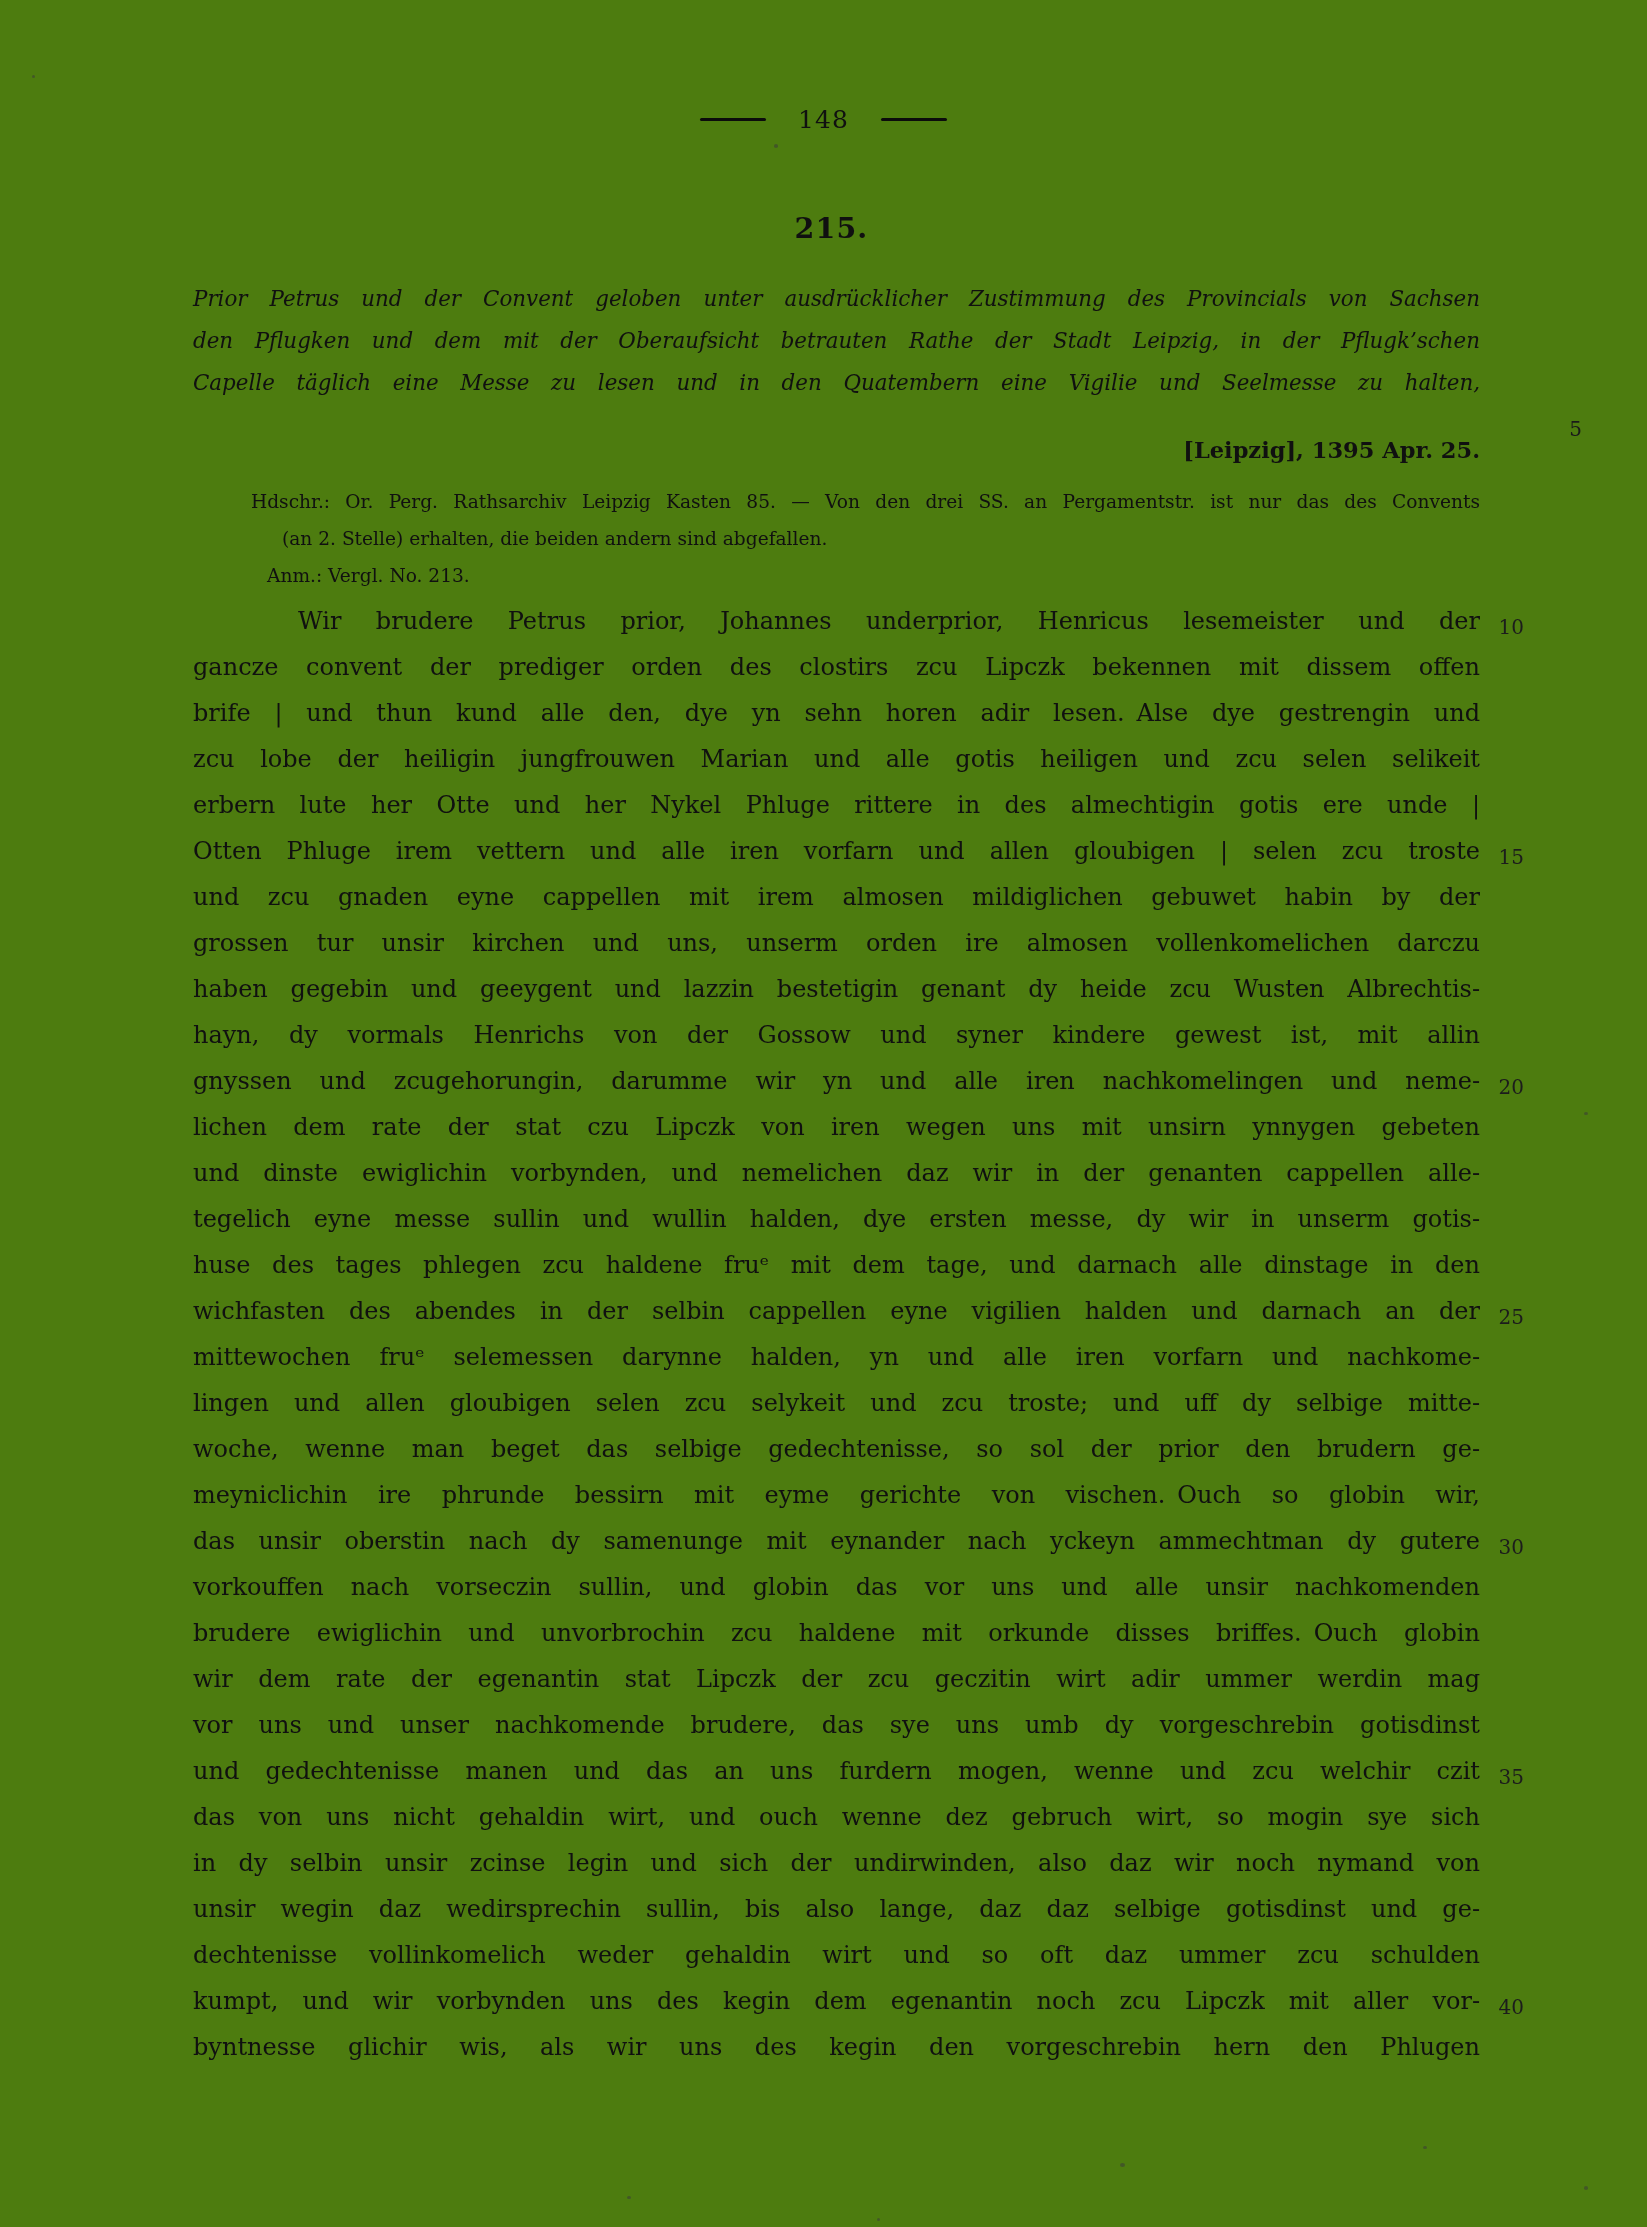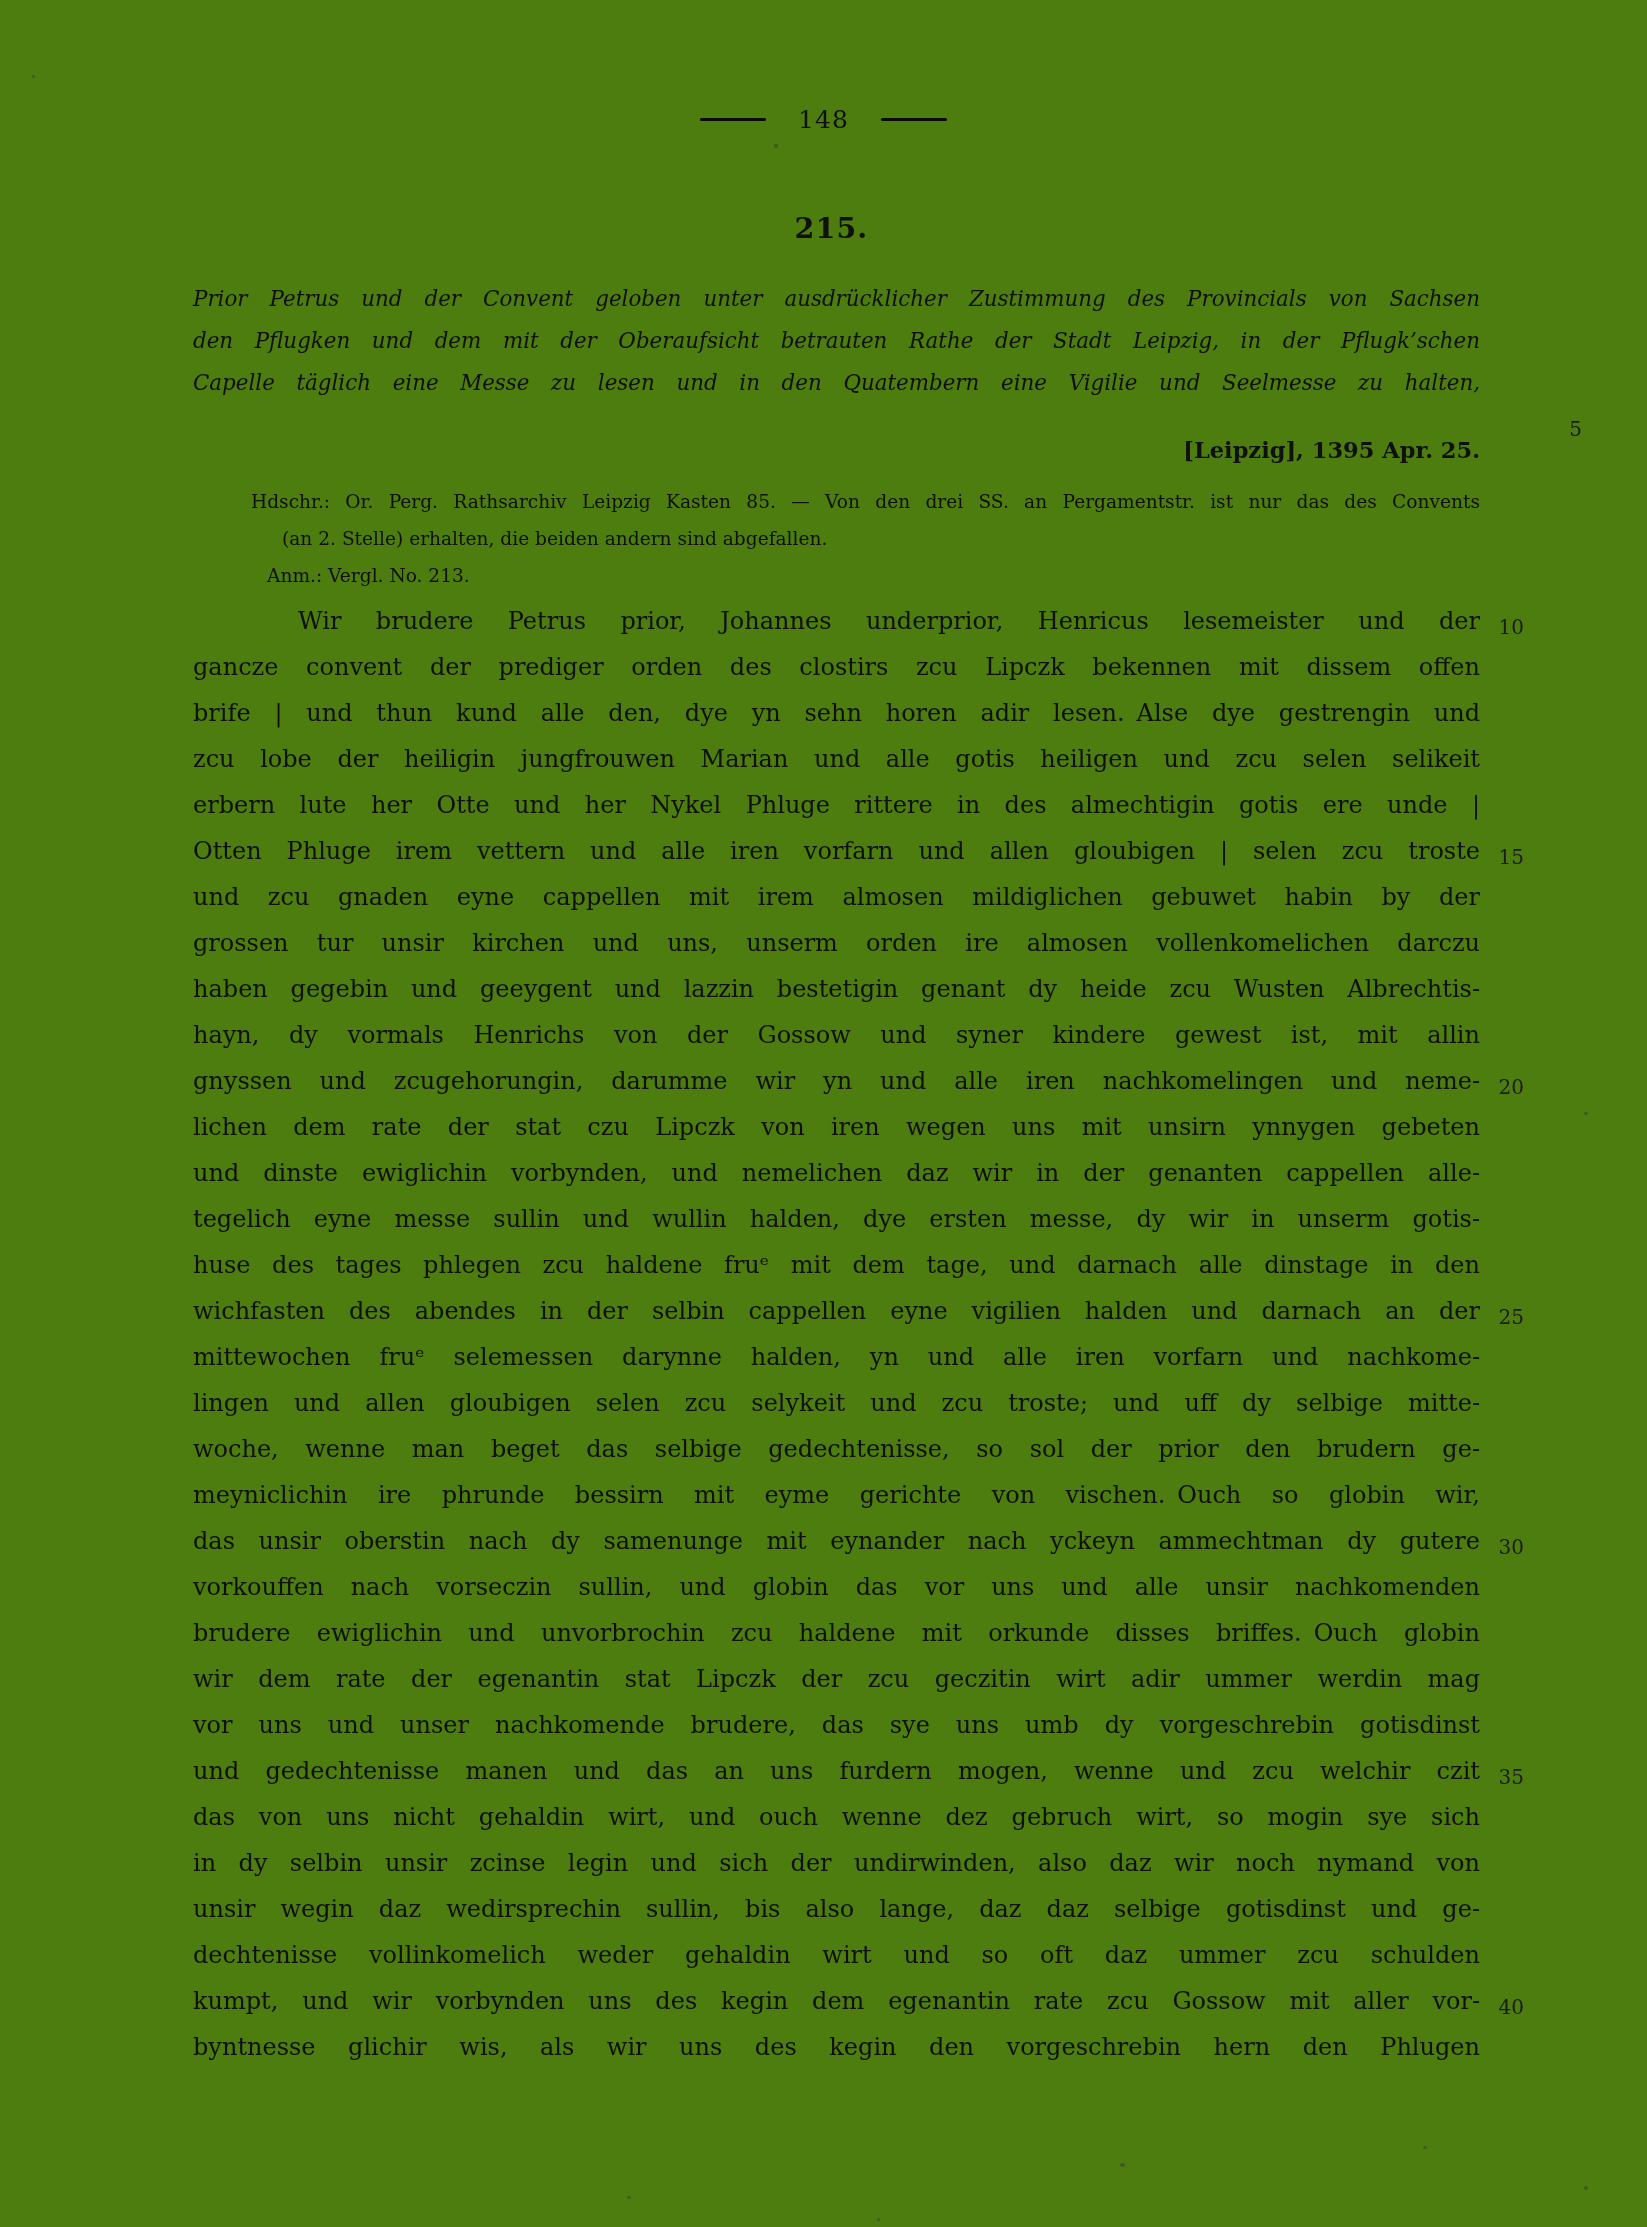--- a/index.html
+++ b/index.html
@@ -223,21 +223,21 @@
 
       <div class="bline">
         <span>unsir wegin daz wedirsprechin sullin, bis also lange, daz daz selbige gotisdinst und ge-</span><span class="mnum"></span>
       </div>
 
       <div class="bline">
         <span>dechtenisse vollinkomelich weder gehaldin wirt und so oft daz ummer zcu schulden</span><span class="mnum"></span>
       </div>
 
       <div class="bline">
-        <span>kumpt, und wir vorbynden uns des kegin dem egenantin rate zcu Gossow mit aller vor-</span><span class="mnum">40</span>
+        <span>kumpt, und wir vorbynden uns des kegin dem egenantin noch zcu Lipczk mit aller vor-</span><span class="mnum">40</span>
       </div>
 
       <div class="bline">
         <span>byntnesse glichir wis, als wir uns des kegin den vorgeschrebin hern den Phlugen</span><span class="mnum"></span>
       </div>
     </section>
 
   <span class="speck" style="left:32px;top:75px;width:3.3px;height:3.3px;"></span>
   <span class="speck" style="left:774px;top:144px;width:4.4px;height:3.8px;"></span>
   <span class="speck" style="left:1584px;top:1112px;width:3.8px;height:3.3px;"></span>

